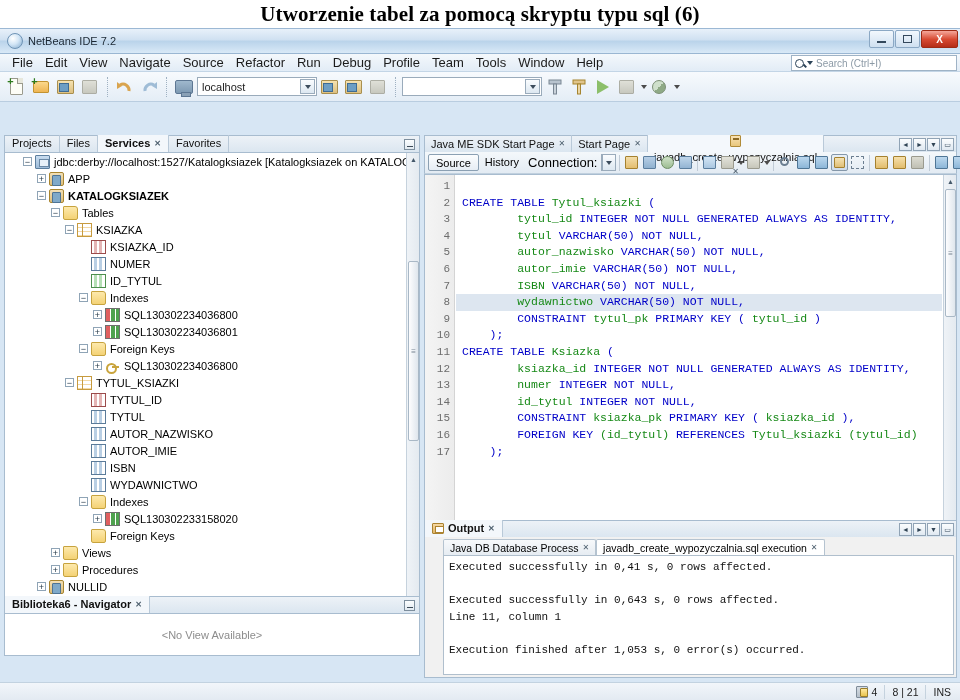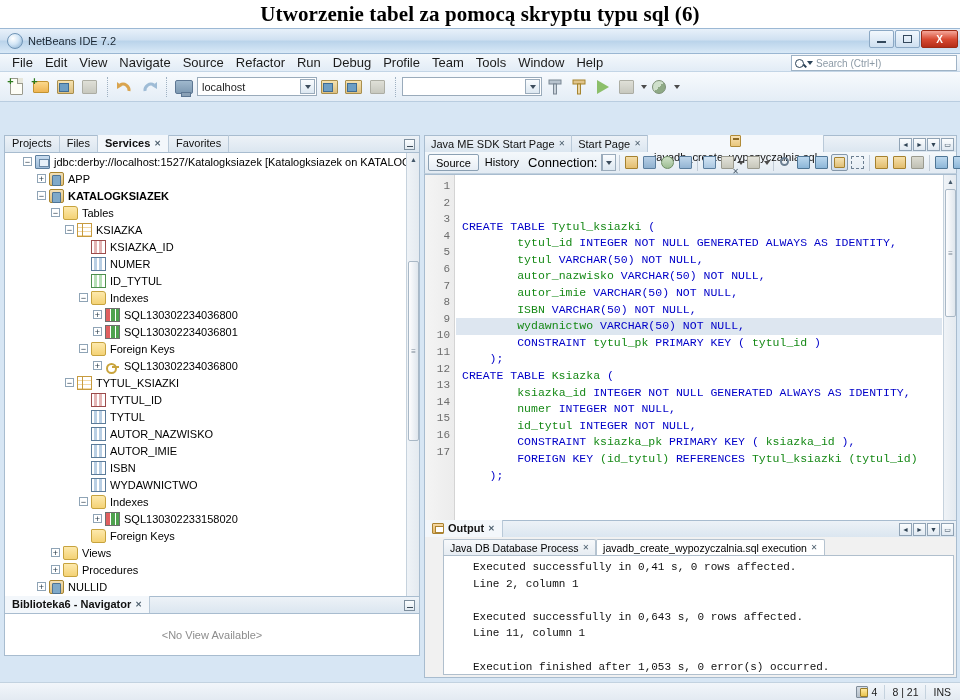--- a/index.html
+++ b/index.html
@@ -248,21 +248,21 @@
     position:absolute;left:0;top:0;width:30px;bottom:0;
     background:linear-gradient(to right,#f4f4f4,#ececec);
     border-right:1px solid #d4d4d4;
     font-family:"Liberation Mono", monospace; font-size:11px; color:#6d6d6d;
     padding-top:3px; text-align:right;
   }
   #gutter div{height:16.6px;line-height:16.6px;padding-right:4px;}
   #code {
     position:absolute;left:31px;top:0;right:14px;bottom:15px;
     font-family:"Liberation Mono", monospace;font-size:11.5px;
-    padding-top:3px; overflow:hidden; white-space:pre;margin-top:24px;
+    padding-top:3px; overflow:hidden; white-space:pre;
   }
   #code .ln{height:16.6px;line-height:16.6px;padding-left:6px;}
   #code .ln.hl{background:#dde6f0;}
   .kw{color:#0000c8;}
   .id{color:#168916;}
   .pl{color:#202020;}
 
   
   #out-panel{position:absolute;left:0;bottom:0;right:0;height:158px;}
   #out-tabrow{
@@ -281,21 +281,21 @@
   .subtab{height:16px;padding:0 6px;font-size:10.5px;line-height:16px;display:flex;align-items:center;gap:4px;
     border:1px solid #b5c3d0;border-bottom:none;background:linear-gradient(to bottom,#f7f9fb,#e6ecf2);
     border-radius:2px 2px 0 0;}
   .subtab.active{background:#fff;}
   #out-text{
     position:absolute;left:18px;top:18px;right:2px;bottom:2px;background:#fff;
     border:1px solid #b0bfcd;
     font-family:"Liberation Mono", monospace;font-size:11px;color:#101010;
     padding:3px 0 0 5px; overflow:hidden; white-space:pre;
   }
-  #out-text .ol{height:16.6px;line-height:16.6px;margin-left:24px;}
+  #out-text .ol{height:16.6px;line-height:16.6px;}
 
   
   #statusbar{
     position:absolute;left:0;right:0;bottom:0;height:18px;
     background:linear-gradient(to bottom,#f2f6fa,#e3eaf2);
     border-top:1px solid #c2d2e0;
     display:flex;align-items:center;justify-content:flex-end;gap:0;
     font-size:10.5px;color:#1c1c1c;padding-right:2px;
   }
   .sb-seg{padding:0 7px;border-left:1px solid #c5d2de;height:14px;display:flex;align-items:center;gap:4px;}
@@ -764,21 +764,21 @@
           <div id="out-subtabs">
             <div class="subtab">
               <span>Java DB Database Process</span>
               <span class="x-glyph">✕</span>
             </div>
             <div class="subtab active">
               <span>javadb_create_wypozyczalnia.sql execution</span>
               <span class="x-glyph">✕</span>
             </div>
           </div>
-          <div id="out-text"><div class="ol">Executed successfully in 0,41 s, 0 rows affected.</div><div class="ol">Line 2, column 1</div><div class="ol">&nbsp;</div><div class="ol">Executed successfully in 0,643 s, 0 rows affected.</div><div class="ol">Line 11, column 1</div><div class="ol">&nbsp;</div><div class="ol">Execution finished after 1,053 s, 0 error(s) occurred.</div></div>
+          <div id="out-text"><div class="ol">Executed successfully in 0,41 s, 0 rows affected.</div><div class="ol">&nbsp;</div><div class="ol">Executed successfully in 0,643 s, 0 rows affected.</div><div class="ol">Line 11, column 1</div><div class="ol">&nbsp;</div><div class="ol">Execution finished after 1,053 s, 0 error(s) occurred.</div></div>
         </div>
       </div>
     </div>
   </div>
 
   <div id="statusbar">
     <div class="sb-seg first">
       <span class="lock-ico"></span>
       <span>4</span>
     </div>

